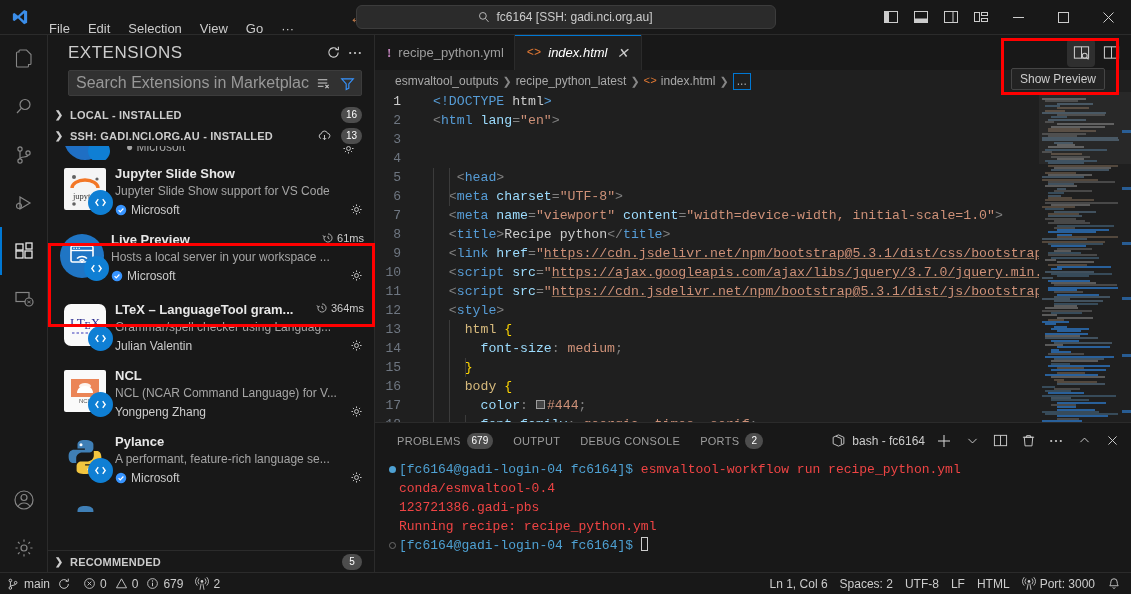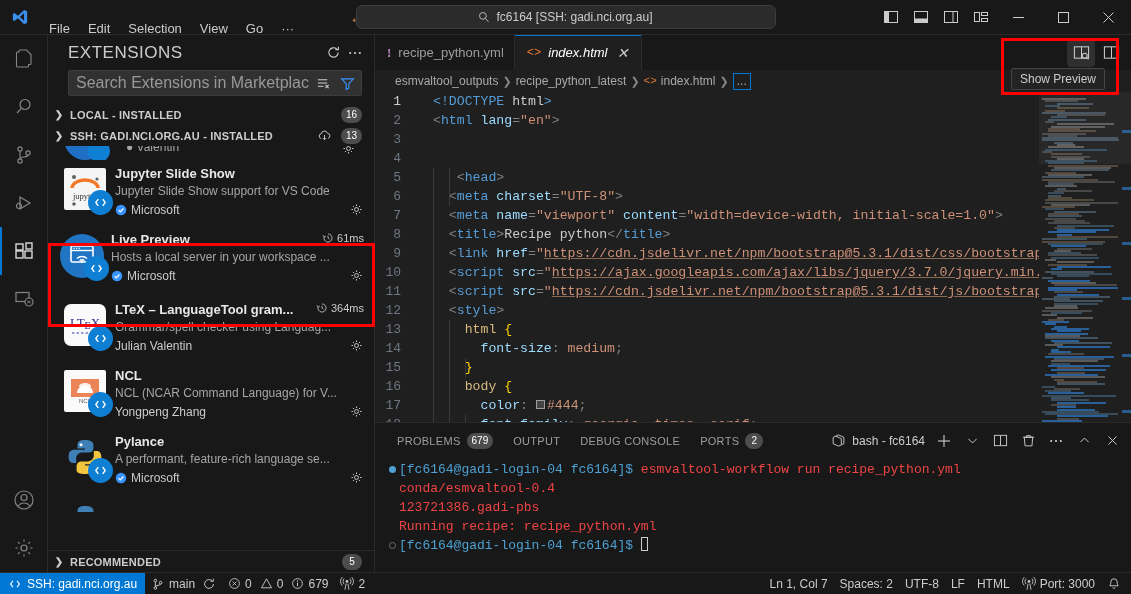--- a/index.html
+++ b/index.html
@@ -412,21 +412,21 @@
                 <path d="M4.3 11.2a2.6 2.6 0 0 1 .3-5.1 3.4 3.4 0 0 1 6.6-.5 2.8 2.8 0 0 1 .5 5.5" fill="none" stroke="#cccccc" stroke-width="1"></path>
                 <path d="M8 7.5v5m0 0L6.2 10.7M8 12.5l1.8-1.8" fill="none" stroke="#cccccc" stroke-width="1"></path>
               </svg>
           </span>
           <span class="badge-count">13</span>
         </div>
 
         <div style="height:14px; overflow:hidden; position:relative;">
           <div style="position:absolute; left:16px; top:-28px; width:42px; height:42px; border-radius:50%; background:#1f6fc4;"></div>
           <div style="position:absolute; left:40px; top:-6px; width:22px;height:22px;border-radius:50%;background:#0f7fd4;"></div>
-          <div style="position:absolute; left:78px; top:-6px; color:#a5a5a5; font-size:12px;">● Valentin</div>
+          <div style="position:absolute; left:78px; top:-6px; color:#a5a5a5; font-size:12px;">● Microsoft</div>
           <div style="position:absolute; right:18px; top:-5px; color:#cccccc;">
             <svg width="15" height="15" viewBox="0 0 16 16">
                 <circle cx="8" cy="8" r="2.1" fill="none" stroke="#cccccc" stroke-width="1"></circle>
                 <path d="M8 2.6v1.7M8 11.7v1.7M13.4 8h-1.7M4.3 8H2.6M11.8 4.2l-1.2 1.2M5.4 10.6l-1.2 1.2M11.8 11.8l-1.2-1.2M5.4 5.4 4.2 4.2" stroke="#cccccc" stroke-width="1"></path>
               </svg>
           </div>
         </div>
 
         <div class="ext-row" style="height:66px;">
           <div class="ext-icon-wrap">
@@ -951,28 +951,20 @@
             <div class="term-line"><span class="term-deco"></span><span><span class="t-cmd">conda/esmvaltool-0.4</span></span></div>
             <div class="term-line"><span class="term-deco"></span><span><span class="t-cmd">123721386.gadi-pbs</span></span></div>
             <div class="term-line"><span class="term-deco"></span><span><span class="t-cmd">Running recipe: recipe_python.yml</span></span></div>
             <div class="term-line"><span class="term-deco"><span class="dot-hollow"></span></span><span><span class="t-user">[fc6164@gadi-login-04 fc6164]$ </span><span class="cursor-block"></span></span></div>
           </div>
       </div>
     </div>
   </div>
 
   <div class="statusbar">
-    <div class="sb-remote">
-      <span>
-        <svg width="14" height="14" viewBox="0 0 16 16">
-            <path d="M5.6 4.3 3 8l2.6 3.7M10.4 4.3 13 8l-2.6 3.7" fill="none" stroke="#fff" stroke-width="1.4"></path>
-          </svg>
-      </span>
-      <span>SSH: gadi.nci.org.au</span>
-    </div>
     <div class="sb-item">
       <span>
         <svg width="14" height="14" viewBox="0 0 16 16">
             <circle cx="5" cy="4" r="1.5" fill="none" stroke="#cccccc" stroke-width="1.1"></circle>
             <circle cx="5" cy="12.5" r="1.5" fill="none" stroke="#cccccc" stroke-width="1.1"></circle>
             <circle cx="11" cy="6.5" r="1.5" fill="none" stroke="#cccccc" stroke-width="1.1"></circle>
             <path d="M5 5.5v5.5M11 8c0 2-6 1-6 3.2" fill="none" stroke="#cccccc" stroke-width="1.1"></path>
           </svg>
       </span>
       <span>main</span>
@@ -1012,21 +1004,21 @@
         <svg width="14" height="14" viewBox="0 0 16 16">
             <circle cx="8" cy="5" r="1.6" fill="#cccccc"></circle>
             <path d="M4.6 1.8a5 5 0 0 0 0 6.4M11.4 1.8a5 5 0 0 1 0 6.4M2.6 0.2a7.4 7.4 0 0 0 0 9.6M13.4 0.2a7.4 7.4 0 0 1 0 9.6" fill="none" stroke="#cccccc" stroke-width="1"></path>
             <path d="M7 7.5 5.7 14.6M9 7.5l1.3 7.1" stroke="#cccccc" stroke-width="1"></path>
           </svg>
       </span>
       <span>2</span>
     </div>
 
     <div class="sb-right">
-      <div class="sb-item">Ln 1, Col 7</div>
+      <div class="sb-item">Ln 1, Col 6</div>
       <div class="sb-item">Spaces: 2</div>
       <div class="sb-item">UTF-8</div>
       <div class="sb-item">LF</div>
       <div class="sb-item">HTML</div>
       <div class="sb-item">
         <span>
           <svg width="14" height="14" viewBox="0 0 16 16">
               <circle cx="8" cy="5" r="1.6" fill="#cccccc"></circle>
               <path d="M4.6 1.8a5 5 0 0 0 0 6.4M11.4 1.8a5 5 0 0 1 0 6.4M2.6 0.2a7.4 7.4 0 0 0 0 9.6M13.4 0.2a7.4 7.4 0 0 1 0 9.6" fill="none" stroke="#cccccc" stroke-width="1"></path>
               <path d="M7 7.5 5.7 14.6M9 7.5l1.3 7.1" stroke="#cccccc" stroke-width="1"></path>

